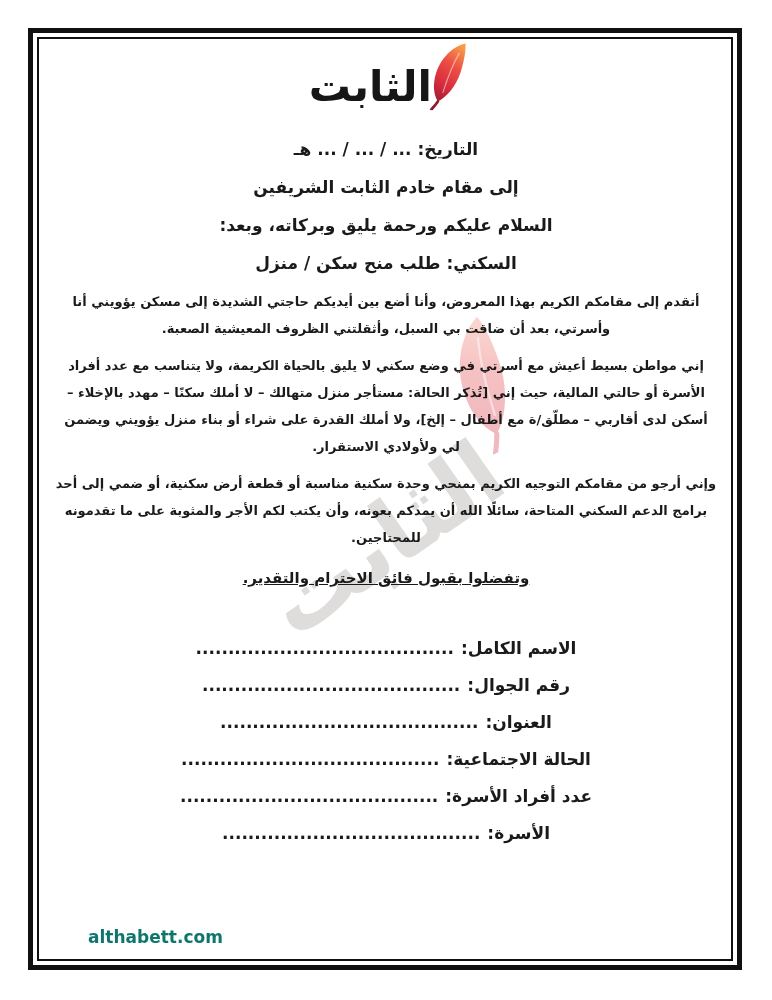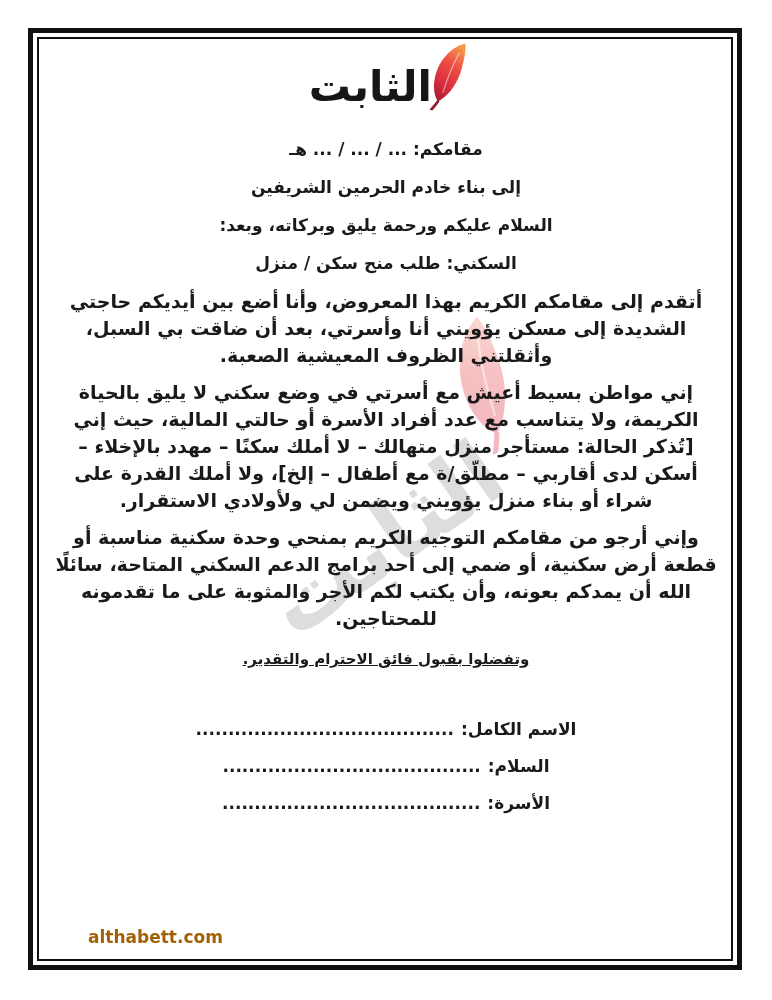--- a/index.html
+++ b/index.html
@@ -27,42 +27,42 @@
   .logo { position:relative; height:72px; width:160px; margin:2px auto 20px; }
   .logo-text {
     position:absolute; right:34px; top:22px;
     font-size:42px; line-height:1; letter-spacing:-1px; color:#161616;
     white-space:nowrap;
   }
   .logo-feather { position:absolute; right:-2px; top:-4px; transform:rotate(8deg); }
   
   .hline { font-size:17px; line-height:26px; margin-bottom:12px; }
   
-  .para { font-size:19px; line-height:27px; margin:10px 0; }
+  .para { font-size:13px; line-height:27px; margin:10px 0; }
   .closing { font-size:15px; line-height:26px; margin-top:14px;text-decoration:underline; }
   
   .form { margin-top:44px; }
   .form-row { font-size:17px; line-height:26px; margin-bottom:11px; white-space:nowrap; }
   .form-label { margin-left:7px; }
   .form-dots { letter-spacing:0.5px; }
   
   .watermark {
     position:absolute; top:398px; left:238px; width:340px; height:230px;
     transform:rotate(-35deg); z-index:1; pointer-events:none;
   }
   .wm-text {
     position:absolute; left:4px; top:78px;
     font-size:90px; font-weight:bold; line-height:1;
     color:#b9b2b2; opacity:0.45; white-space:nowrap; direction:rtl;
   }
   .wm-feather { position:absolute; right:-4px; top:-12px; opacity:0.55; transform:rotate(8deg); }
   
   .footer {
     position:absolute; left:88px; top:927px; z-index:2;
-    font-size:17px; font-weight:bold; direction:ltr; color:#a16207;
+    font-size:17px; font-weight:bold; direction:ltr; color:#0f766e;
   }
 </style>
 </head>
 <body>
 
 <div class="frame-outer"></div>
 <div class="frame-inner"></div>
 
 <div class="watermark">
   <svg class="wm-feather" width="78" height="132" viewBox="0 0 46 78">
@@ -92,36 +92,45 @@
           <stop offset="1" stop-color="#a81f33"></stop>
         </linearGradient>
       </defs>
       <path d="M38 1 C 24 6, 10 24, 10 46 C 10 56, 13 63, 17 68 C 26 62, 34 49, 37 34 C 39 22, 40 9, 38 1 Z" fill="url(#featherGrad)"></path>
       <path d="M17 68 C 15 72, 13 75, 11 78" stroke="#8f1b2d" stroke-width="3" fill="none" stroke-linecap="round"></path>
       <path d="M33 12 C 28 24, 24 40, 21 58" stroke="#ffffff" stroke-width="1.3" fill="none" opacity="0.5"></path>
     </svg>
     <span class="logo-text">الثابت</span>
   </div>
 
-  <div class="hline">مقامكم: ... / ... / ... هـ</div>
-  <div class="hline">إلى بناء خادم الحرمين الشريفين</div>
+  <div class="hline">التاريخ: ... / ... / ... هـ</div>
+  <div class="hline">إلى مقام خادم الثابت الشريفين</div>
   <div class="hline">السلام عليكم ورحمة يليق وبركاته، وبعد:</div>
   <div class="hline">السكني: طلب منح سكن / منزل</div>
 
   <div class="para">أتقدم إلى مقامكم الكريم بهذا المعروض، وأنا أضع بين أيديكم حاجتي الشديدة إلى مسكن يؤويني أنا وأسرتي، بعد أن ضاقت بي السبل، وأثقلتني الظروف المعيشية الصعبة.</div>
   <div class="para">إني مواطن بسيط أعيش مع أسرتي في وضع سكني لا يليق بالحياة الكريمة، ولا يتناسب مع عدد أفراد الأسرة أو حالتي المالية، حيث إني [تُذكر الحالة: مستأجر منزل متهالك – لا أملك سكنًا – مهدد بالإخلاء – أسكن لدى أقاربي – مطلّق/ة مع أطفال – إلخ]، ولا أملك القدرة على شراء أو بناء منزل يؤويني ويضمن لي ولأولادي الاستقرار.</div>
   <div class="para">وإني أرجو من مقامكم التوجيه الكريم بمنحي وحدة سكنية مناسبة أو قطعة أرض سكنية، أو ضمي إلى أحد برامج الدعم السكني المتاحة، سائلًا الله أن يمدكم بعونه، وأن يكتب لكم الأجر والمثوبة على ما تقدمونه للمحتاجين.</div>
   <div class="closing">وتفضلوا بقبول فائق الاحترام والتقدير.</div>
 
   <div class="form">
     <div class="form-row">
       <span class="form-label">الاسم الكامل:</span><span class="form-dots">........................................</span>
     </div>
     <div class="form-row">
-      <span class="form-label">السلام:</span><span class="form-dots">........................................</span>
+      <span class="form-label">رقم الجوال:</span><span class="form-dots">........................................</span>
+    </div>
+    <div class="form-row">
+      <span class="form-label">العنوان:</span><span class="form-dots">........................................</span>
+    </div>
+    <div class="form-row">
+      <span class="form-label">الحالة الاجتماعية:</span><span class="form-dots">........................................</span>
+    </div>
+    <div class="form-row">
+      <span class="form-label">عدد أفراد الأسرة:</span><span class="form-dots">........................................</span>
     </div>
     <div class="form-row">
       <span class="form-label">الأسرة:</span><span class="form-dots">........................................</span>
     </div>
   </div>
 
 </div>
 
 <div class="footer">althabett.com</div>
 

